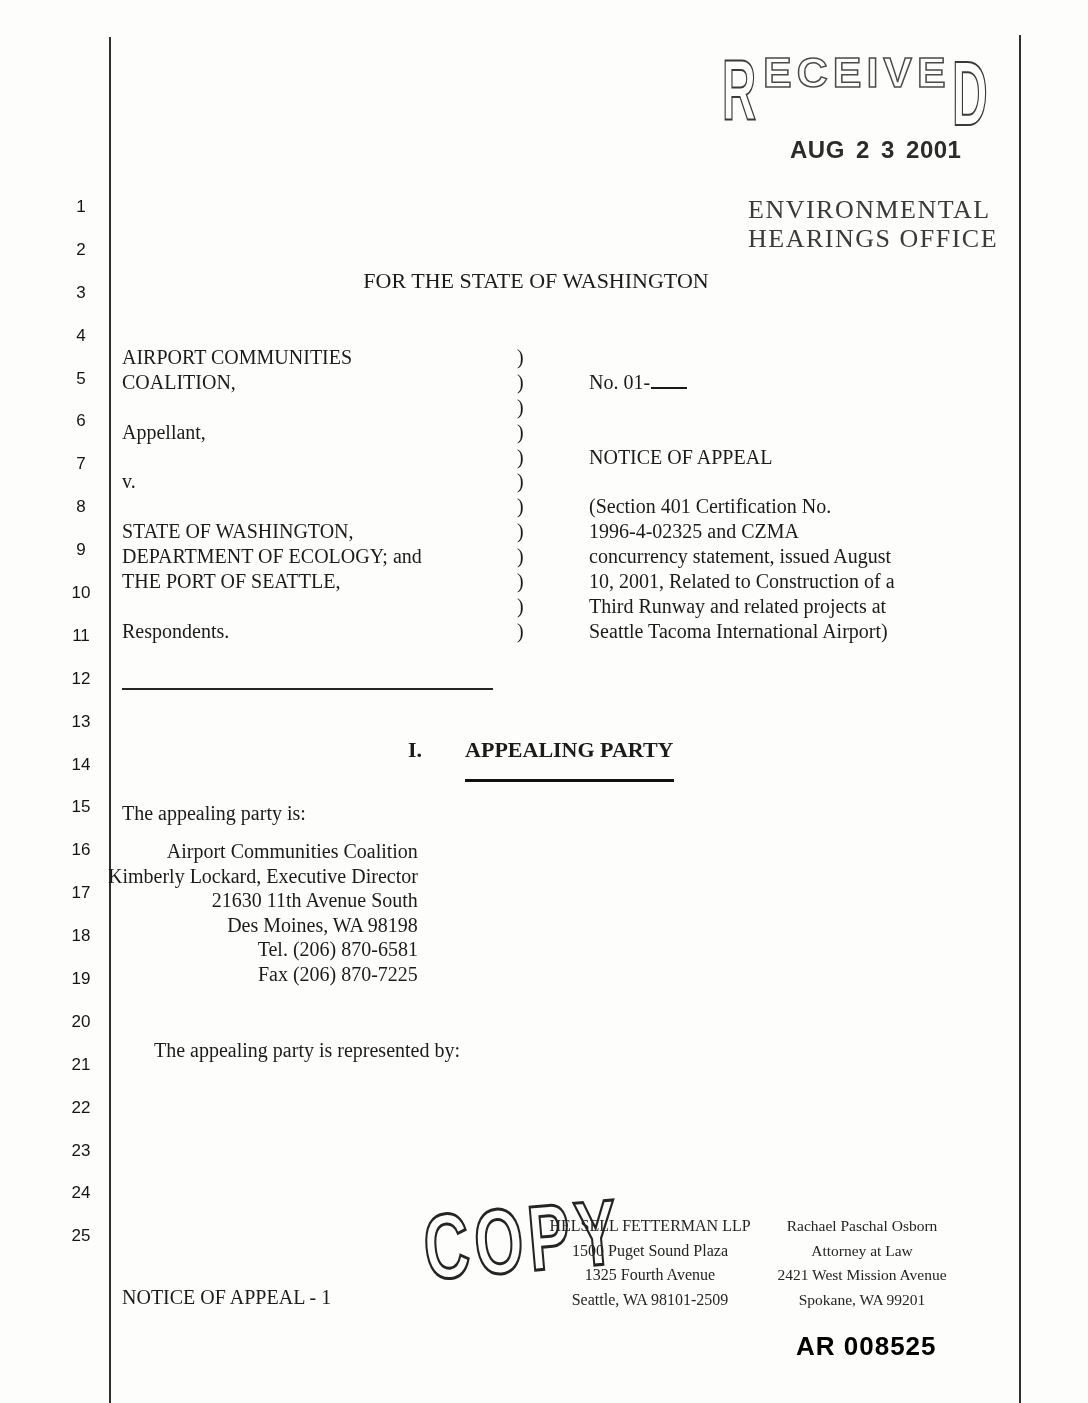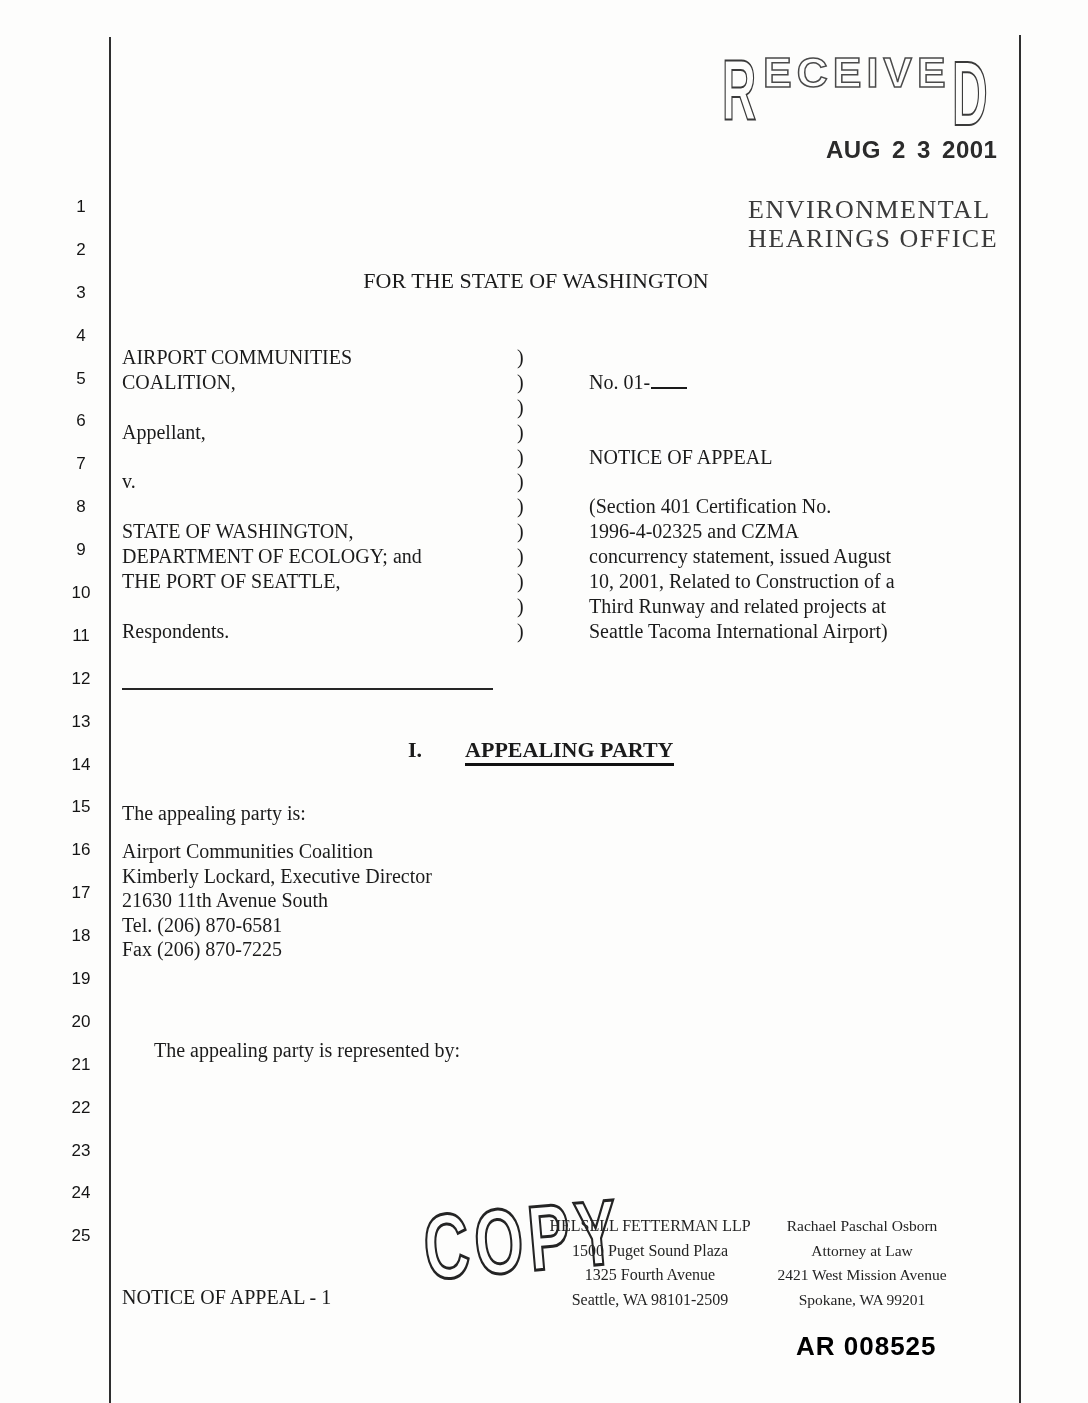--- a/index.html
+++ b/index.html
@@ -29,44 +29,44 @@
     .rcv-big  { -webkit-text-stroke:2px #3a3a3a; }
     .rcv-mid  { -webkit-text-stroke:1.5px #4a4a4a; }
     .copy-stamp { -webkit-text-stroke:3px #242424; }
   }
   .rcv-big { line-height:1; display:inline-block; transform:scaleX(0.55); transform-origin:left top; }
   .rcv-r { left:722px; top:46px; font-size:86px; }
   .rcv-mid { left:763px; top:51px; font-size:43px; letter-spacing:5px; line-height:1; }
   .rcv-d { left:952px; top:49px; font-size:90px; }
   .rcv-date {
     left:790px; top:136px; font-family:"Liberation Sans", sans-serif;
-    font-size:24px; font-weight:bold; letter-spacing:0.5px; word-spacing:4px; color:#2b2b2b;margin-left:36px;
+    font-size:24px; font-weight:bold; letter-spacing:0.5px; word-spacing:4px; color:#2b2b2b;
   }
   .rcv-office {
     left:748px; top:187px; font-size:26px; line-height:29px;
     letter-spacing:1.5px; color:#3a3a3a;margin-top:8px;
   }
 
   
   .court-title { left:146px; top:267px; width:780px; text-align:center; font-size:22px; line-height:27px; }
 
   
   .caption-grid { left:122px; top:345px; width:862px; font-size:20px; }
   .cap-row { display:grid; grid-template-columns:395px 72px 1fr; height:24.9px; line-height:24.9px; }
   .cap-paren { text-align:left; }
   .blank-line { display:inline-block; width:36px; height:15px; border-bottom:2px solid #1a1a1a; margin-left:1px; }
   .caption-rule { left:122px; top:688px; width:371px; height:2px; background:#262626; }
 
   
   .section-heading { left:408px; top:737px; font-size:22px; font-weight:bold; }
-  .heading-title { margin-left:43px; border-bottom:3px solid #111; padding-bottom:1px; }
+  .heading-title { margin-left:43px; border-bottom:3px solid #111; padding-bottom:17px; }
 
   .body-text { font-size:20px; }
   .intro-1 { left:122px; top:802px; }
-  .party-block { left:122px; top:839px; line-height:24.6px; }
+  .party-block { left:108px; top:839px; line-height:24.6px;text-align:right; }
   .intro-2 { left:122px; top:1039px;margin-left:32px; }
 
   
   .copy-stamp {
     left:420px; top:1202px; font-size:92px; letter-spacing:8px; line-height:1;
     transform:rotate(-5deg) scaleX(0.68); transform-origin:left top; z-index:5;
   }
   .firm-block { text-align:center; line-height:24.7px; color:#242424; }
   .firm-helsell { left:545px; top:1214px; width:210px; font-size:16px; }
   .firm-osborn  { left:762px; top:1214px; width:200px; font-size:15.5px; }
@@ -191,20 +191,21 @@
 
 <div class="abs section-heading">
   <span>I.</span><span class="heading-title">APPEALING PARTY</span>
 </div>
 
 <div class="abs body-text intro-1">The appealing party is:</div>
 <div class="abs body-text party-block">
     <div class="party-line">Airport Communities Coalition</div>
     <div class="party-line">Kimberly Lockard, Executive Director</div>
     <div class="party-line">21630 11th Avenue South</div>
+    <div class="party-line">Des Moines, WA  98198</div>
     <div class="party-line">Tel. (206) 870-6581</div>
     <div class="party-line">Fax (206) 870-7225</div>
   </div>
 <div class="abs body-text intro-2">The appealing party is represented by:</div>
 
 <div class="abs outline-text copy-stamp">COPY</div>
 <div class="abs firm-block firm-helsell">
     <div class="firm-line">HELSELL FETTERMAN LLP</div>
     <div class="firm-line">1500 Puget Sound Plaza</div>
     <div class="firm-line">1325 Fourth Avenue</div>

